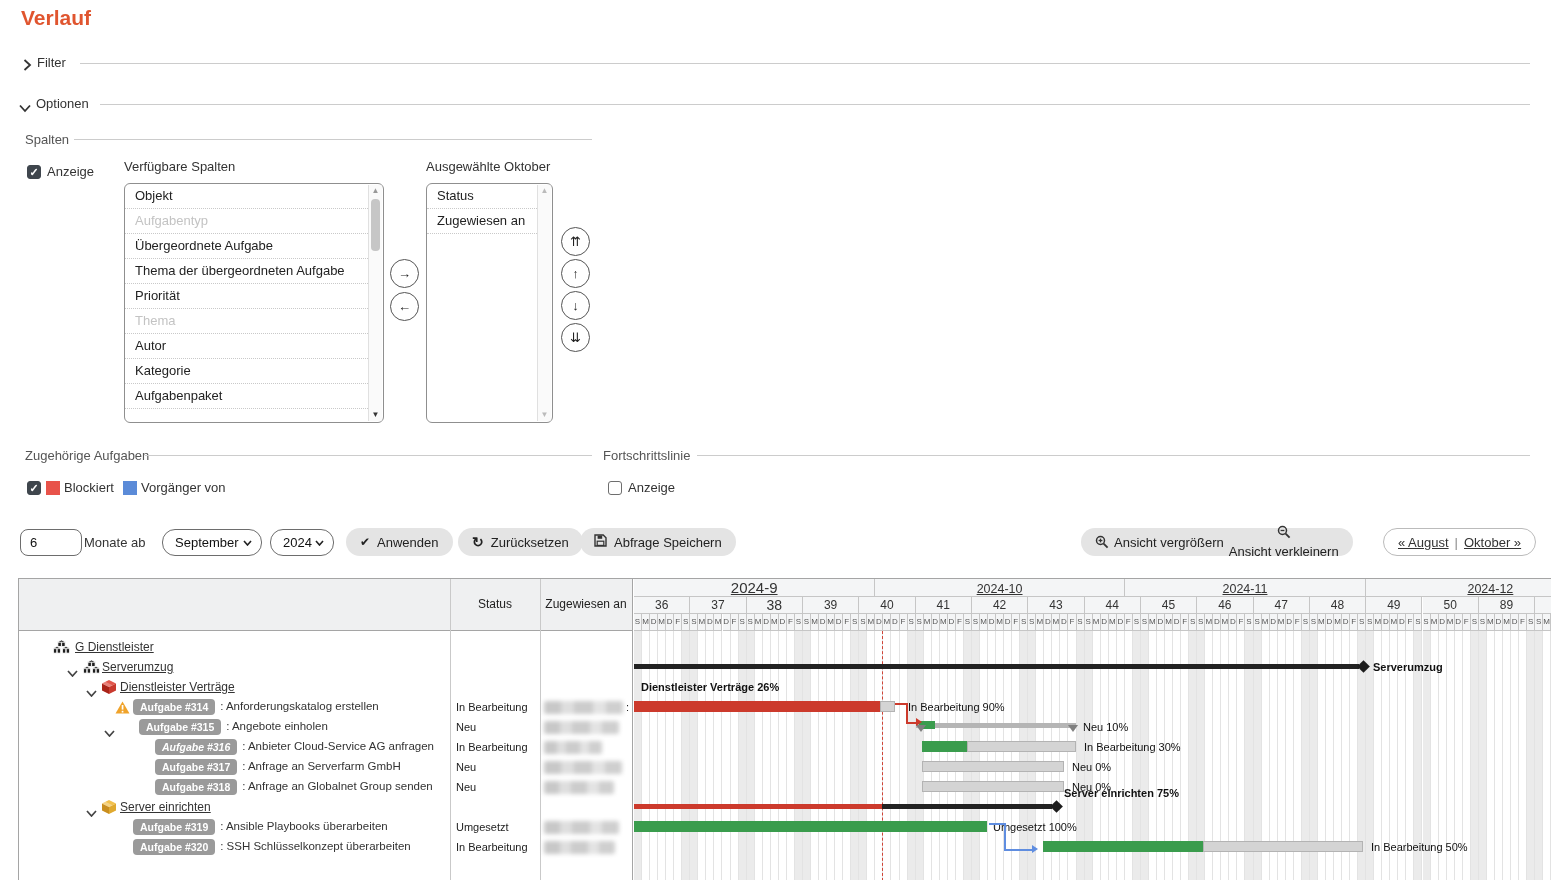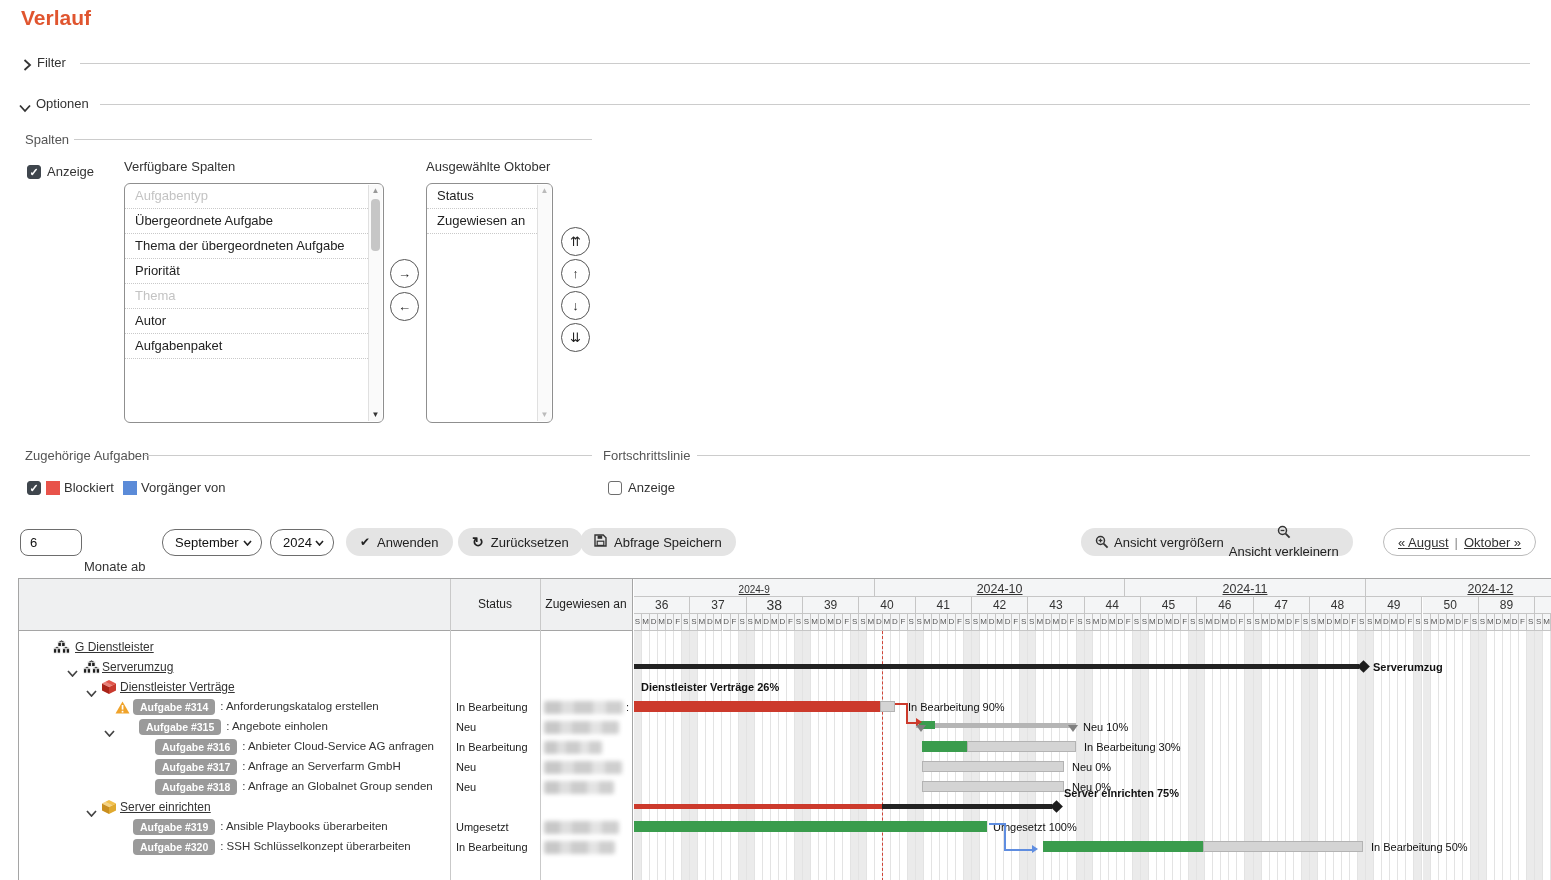--- a/index.html
+++ b/index.html
@@ -66,26 +66,28 @@
 
 <span class="abs t13" style="left:25px;top:132px;color:#555;">Spalten</span>
 <div class="abs hline" style="left:74px;top:139px;width:518px;"></div>
 
 <div class="abs cb checked" style="left:27px;top:165px;">✓</div>
 <span class="abs t13" style="left:47px;top:164px;">Anzeige</span>
 
 <span class="abs t13" style="left:124px;top:159px;">Verfügbare Spalten</span>
 <div class="abs listbox" style="left:124px;top:183px;width:260px;height:240px;">
   <div id="availList">
+      <div class="lb-item" style="width: 245px;">Objekt</div>
       <div class="lb-item disabled" style="width: 245px;">Aufgabentyp</div>
       <div class="lb-item" style="width: 245px;">Übergeordnete Aufgabe</div>
       <div class="lb-item" style="width: 245px;">Thema der übergeordneten Aufgabe</div>
       <div class="lb-item" style="width: 245px;">Priorität</div>
       <div class="lb-item disabled" style="width: 245px;">Thema</div>
       <div class="lb-item" style="width: 245px;">Autor</div>
+      <div class="lb-item" style="width: 245px;">Kategorie</div>
       <div class="lb-item" style="width: 245px;">Aufgabenpaket</div>
     </div>
   <div class="sbar">
     <div class="ar" style="top:0;color:#999;">▲</div>
     <div class="thumb" style="top:14px;height:52px;"></div>
     <div class="ar" style="bottom:0;color:#333;">▼</div>
   </div>
 </div>
 
 <div class="abs circle-btn" style="left:390px;top:259px;">→</div>
@@ -115,21 +117,21 @@
 <span class="abs t13" style="left:64px;top:480px;">Blockiert</span>
 <div class="abs swatch" style="left:123px;top:481px;background:#5b8bd8;"></div>
 <span class="abs t13" style="left:141px;top:480px;">Vorgänger von</span>
 
 <span class="abs t13" style="left:603px;top:448px;color:#555;">Fortschrittslinie</span>
 <div class="abs hline" style="left:697px;top:455px;width:833px;"></div>
 <div class="abs cb" style="left:608px;top:481px;"></div>
 <span class="abs t13" style="left:628px;top:480px;">Anzeige</span>
 
 <div class="abs ctrl inp" style="left:20px;top:529px;width:62px;">6</div>
-<span class="abs t13" style="left:84px;top:535px;margin-top:24px;">Monate ab</span>
+<span class="abs t13" style="left:84px;top:535px;">Monate ab</span>
 <div class="abs ctrl sel" style="left:162px;top:529px;width:100px;">
   <span>September</span>
   <svg width="9" height="6" viewBox="0 0 9 6">
       <path d="M1 1 L4.5 5 L8 1" stroke="#222" stroke-width="1.6" fill="none"></path>
     </svg>
 </div>
 <div class="abs ctrl sel" style="left:270px;top:529px;width:64px;">
   <span>2024</span>
   <svg width="9" height="6" viewBox="0 0 9 6">
       <path d="M1 1 L4.5 5 L8 1" stroke="#222" stroke-width="1.6" fill="none"></path>
@@ -180,21 +182,21 @@
 </div>
 
 <div class="abs gwrap" id="gwrap">
   <div class="abs lhead"></div>
   <div class="abs statustext" style="left:431px;top:18px;width:90px;text-align:center;font-size:12px;">Status</div>
   <div class="abs statustext" style="left:521px;top:18px;width:92px;text-align:center;font-size:12px;">Zugewiesen an</div>
   <div class="abs colline" style="left:431px;top:0;height:302px;"></div>
   <div class="abs colline" style="left:521px;top:0;height:302px;"></div>
   <div class="abs colline" style="left:613px;top:0;height:302px;border-left:1px solid #a5a5a5;"></div>
   <div class="abs" id="gchart" style="left:615px;top:0;width:918px;height:302px;overflow:hidden;">
-      <div class="abs hcell" style="left: 0px; top: 0px; width: 241.38px; height: 18px; line-height: 17px;"><span class="link" style="font-size: 10px; color: rgb(51, 51, 51); text-align: center;">2024-9</span></div>
+      <div class="abs hcell" style="left: 0px; top: 0px; width: 241.38px; height: 18px; line-height: 17px;"><span class="link" style="font-size: 15px; color: rgb(51, 51, 51); text-align: center;">2024-9</span></div>
       <div class="abs hcell" style="left: 241.38px; top: 0px; width: 249.426px; height: 18px; line-height: 17px;"><span class="link" style="font-size: 12.5px; color: rgb(51, 51, 51);">2024-10</span></div>
       <div class="abs hcell" style="left: 490.806px; top: 0px; width: 241.38px; height: 18px; line-height: 17px;"><span class="link" style="font-size: 12.5px; color: rgb(51, 51, 51);">2024-11</span></div>
       <div class="abs hcell" style="left: 732.186px; top: 0px; width: 249.426px; height: 18px; line-height: 17px;"><span class="link" style="font-size: 12.5px; color: rgb(51, 51, 51);">2024-12</span></div>
       <div class="abs hcell" style="left: 0px; top: 18px; width: 56.322px; height: 17px; line-height: 16px; font-size: 12px; color: rgb(51, 51, 51);">36</div>
       <div class="abs hcell" style="left: 56.322px; top: 18px; width: 56.322px; height: 17px; line-height: 16px; font-size: 12px; color: rgb(51, 51, 51);">37</div>
       <div class="abs hcell" style="left: 112.644px; top: 18px; width: 56.322px; height: 17px; line-height: 16px; font-size: 14px; color: rgb(51, 51, 51);">38</div>
       <div class="abs hcell" style="left: 168.966px; top: 18px; width: 56.322px; height: 17px; line-height: 16px; font-size: 12px; color: rgb(51, 51, 51);">39</div>
       <div class="abs hcell" style="left: 225.288px; top: 18px; width: 56.322px; height: 17px; line-height: 16px; font-size: 12px; color: rgb(51, 51, 51);">40</div>
       <div class="abs hcell" style="left: 281.61px; top: 18px; width: 56.322px; height: 17px; line-height: 16px; font-size: 12px; color: rgb(51, 51, 51);">41</div>
       <div class="abs hcell" style="left: 337.932px; top: 18px; width: 56.322px; height: 17px; line-height: 16px; font-size: 12px; color: rgb(51, 51, 51);">42</div>
@@ -537,21 +539,21 @@
       <div class="abs" style="left: 0px; top: 86px; width: 613px; height: 20px;">
         <div class="abs" style="left: 85px; top: 6px;"><svg width="11" height="7" viewBox="0 0 11 7">
             <path d="M1 1 L5.5 6 L10 1" stroke="#444" stroke-width="1.7" fill="none"></path>
           </svg></div>
         <div class="abs badge" style="left: 120px; top: 2px;">Aufgabe #315</div>
         <div class="abs treetext" style="left: 207.2px; top: 3px;"> : Angebote einholen</div>
         <div class="abs statustext" style="left: 437px; top: 4px;">Neu</div>
         <div class="abs blur-block" style="left: 525px; top: 4px; width: 75px; height: 13px;"></div>
       </div>
       <div class="abs" style="left: 0px; top: 106px; width: 613px; height: 20px;">
-        <div class="abs badge" style="left: 136px; top: 2px;">Aufgabe #316</div>
+        <div class="abs badge" style="left: 136px; top: 2px; font-style: italic;">Aufgabe #316</div>
         <div class="abs treetext" style="left: 223.2px; top: 3px;"> : Anbieter Cloud-Service AG anfragen</div>
         <div class="abs statustext" style="left: 437px; top: 4px;">In Bearbeitung</div>
         <div class="abs blur-block" style="left: 525px; top: 4px; width: 58px; height: 13px;"></div>
       </div>
       <div class="abs" style="left: 0px; top: 126px; width: 613px; height: 20px;">
         <div class="abs badge" style="left: 136px; top: 2px;">Aufgabe #317</div>
         <div class="abs treetext" style="left: 223.2px; top: 3px;"> : Anfrage an Serverfarm GmbH</div>
         <div class="abs statustext" style="left: 437px; top: 4px;">Neu</div>
         <div class="abs blur-block" style="left: 525px; top: 4px; width: 78px; height: 13px;"></div>
       </div>

